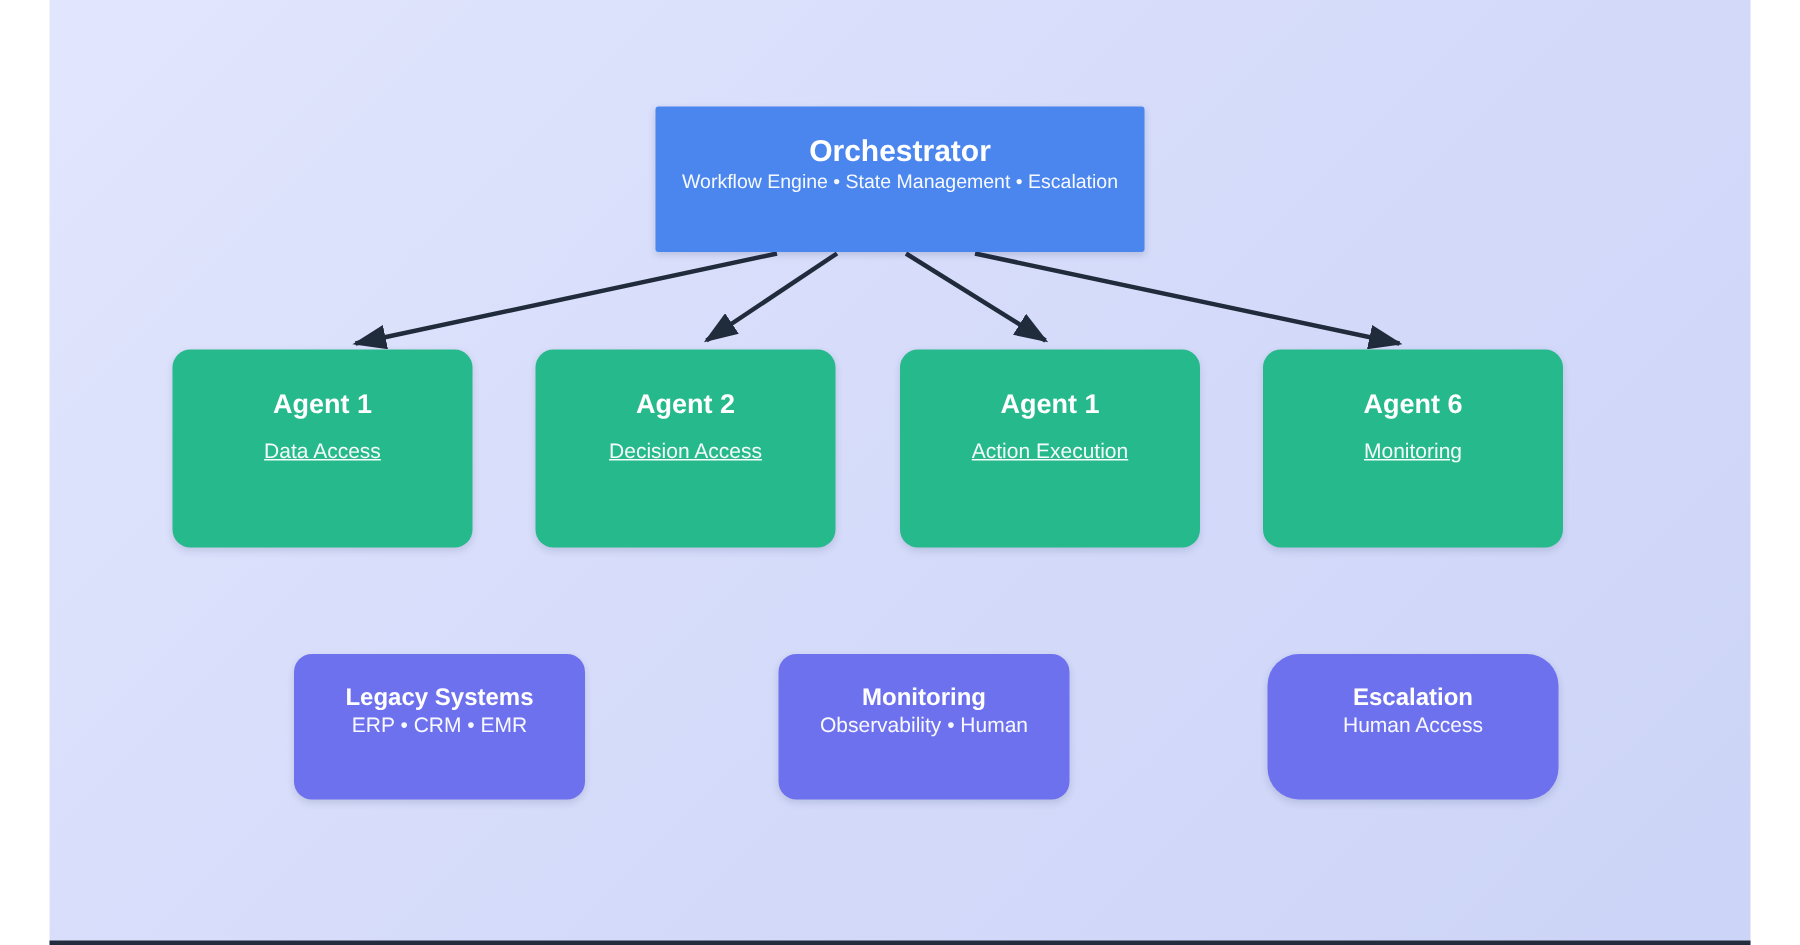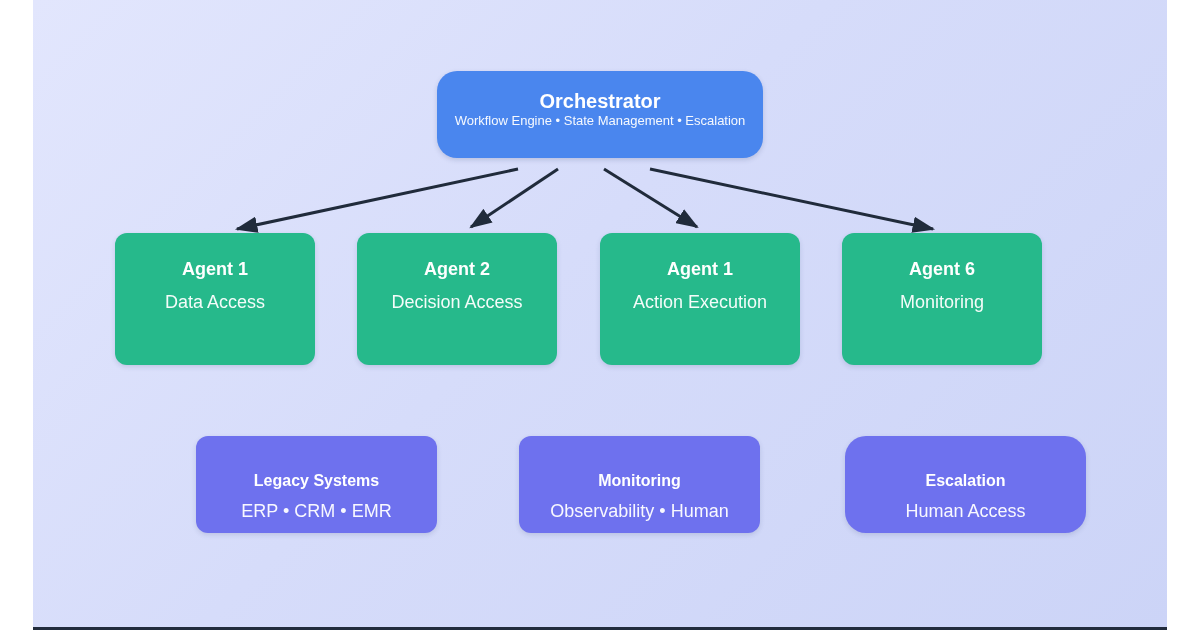--- a/index.html
+++ b/index.html
@@ -22,46 +22,46 @@
   }
 
   .node {
     position: absolute; text-align: center; color: #ffffff;
   }
 
   .node .title { font-weight: bold; color: #ffffff; }
   .node .subtitle { font-weight: normal; color: rgba(255,255,255,0.95); }
 
   .orchestrator {
-    left: 437px; top: 71px; width: 326px; height: 87px;
-    background: #4a86ee; border-radius: 20px; padding-top: 19px;
+    left: 437px; top: 71px; width: 326px; height: 97px;
+    background: #4a86ee; border-radius: 2px; padding-top: 19px;
     box-shadow: 0 2px 5px rgba(40,55,100,0.18);
   }
   .orchestrator .title { font-size: 20px; }
   .orchestrator .subtitle { font-size: 13px; }
 
   .agent {
     top: 233px; width: 200px; height: 132px;
     background: #26b98b; border-radius: 12px; padding-top: 26px;
     box-shadow: 0 2px 5px rgba(40,55,100,0.15);
   }
   .agent .title { font-size: 18px; }
-  .agent .subtitle { font-size: 18px; margin-top: 12px; }
+  .agent .subtitle { font-size: 14px; margin-top: 12px; text-decoration: underline; }
   .agent-1 { left: 115px; }
   .agent-2 { left: 357px; }
   .agent-3 { left: 600px; }
   .agent-4 { left: 842px; }
 
   .system {
-    top: 436px; width: 241px; height: 97px;
-    background: #6e71ee; border-radius: 12px; padding-top: 36px;
+    top: 436px; width: 194px; height: 97px;
+    background: #6e71ee; border-radius: 12px; padding-top: 21px;
     box-shadow: 0 2px 5px rgba(40,55,100,0.15);
   }
   .system .title { font-size: 16px; }
-  .system .subtitle { font-size: 18px; margin-top: 11px; }
+  .system .subtitle { font-size: 14px; }
   .system-1 { left: 196px; }
   .system-2 { left: 519px; }
   .system-3 { left: 845px; border-radius: 21px; }
 
   .arrows {
     position: absolute; left: 0; top: 0; width: 1200px; height: 630px;
     pointer-events: none;
   }
 </style>
 </head>

